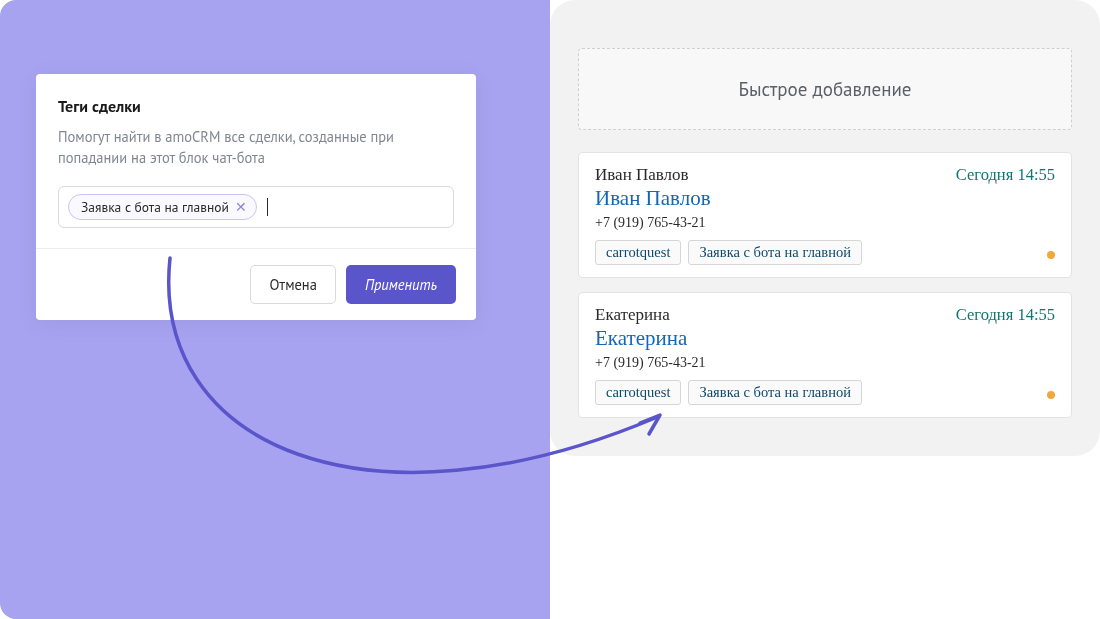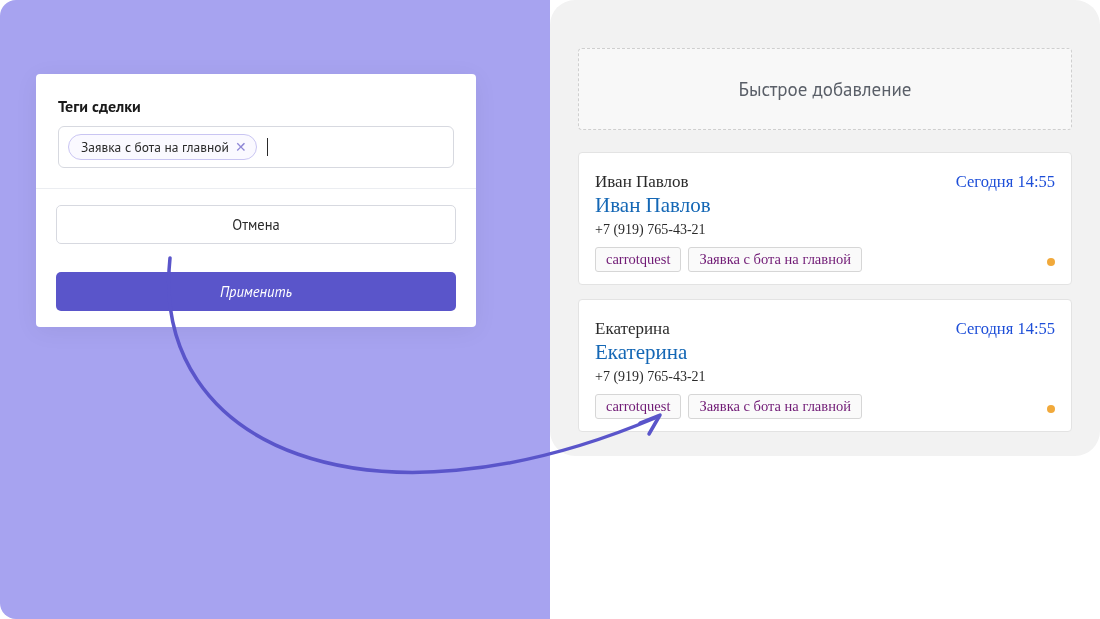--- a/index.html
+++ b/index.html
@@ -89,22 +89,21 @@
       width: 1px;
       height: 18px;
       background: #2a2a2a;
       margin-left: 2px;
     }
     .card-footer {
       border-top: 1px solid #ebedf1;
       padding: 16px 20px;
       display: flex;
       justify-content: flex-end;
-      gap: 28px;
-      flex-direction: column;
+      gap: 10px;
     }
     .btn {
       font-size: 14.5px;
       padding: 9px 18px;
       border-radius: 5px;
       cursor: pointer;
       border: 1px solid transparent;
       font-family: inherit;
     }
     .btn-secondary {
@@ -141,22 +140,21 @@
       display: flex;
       justify-content: space-between;
       align-items: baseline;
     }
     .lead-contact-name {
       font-size: 17px;
       color: #2a2a2a;
     }
     .lead-time {
       font-size: 16.5px;
-      color: #1d4ed8;
-      margin-top: 7px;
+      color: #0f766e;
     }
     .lead-title {
       font-size: 21px;
       color: #1467B5;
       font-weight: 400;
       margin-top: 1px;
     }
     .lead-phone {
       font-size: 14px;
       color: #2a2a2a;
@@ -164,21 +162,21 @@
     }
     .lead-tags {
       display: flex;
       gap: 7px;
       margin-top: 9px;
       align-items: center;
     }
     .lead-tag {
       border: 1px solid #d6d6d6;
       background: #fafafa;
-      color: #701a75;
+      color: #0c4a6e;
       font-size: 14.5px;
       padding: 3px 10px;
       border-radius: 3px;
     }
     .status-dot {
       position: absolute;
       right: 16px;
       bottom: 18px;
       width: 8px;
       height: 8px;
@@ -196,20 +194,21 @@
       z-index: 10;
     }
   </style>
 </head>
 <body>
 
 <div class="left-panel">
   <div class="card">
     <div class="card-body">
       <div class="card-title">Теги сделки</div>
+      <div class="card-desc">Помогут найти в amoCRM все сделки, созданные при попадании на этот блок чат-бота</div>
       <div class="tag-input-wrap">
         <span class="tag-chip">
           <span>Заявка с бота на главной</span>
           <span class="remove">✕</span>
         </span>
         <span class="caret"></span>
         <input type="text" class="tag-text-input" style="">
       </div>
     </div>
     <div class="card-footer">

